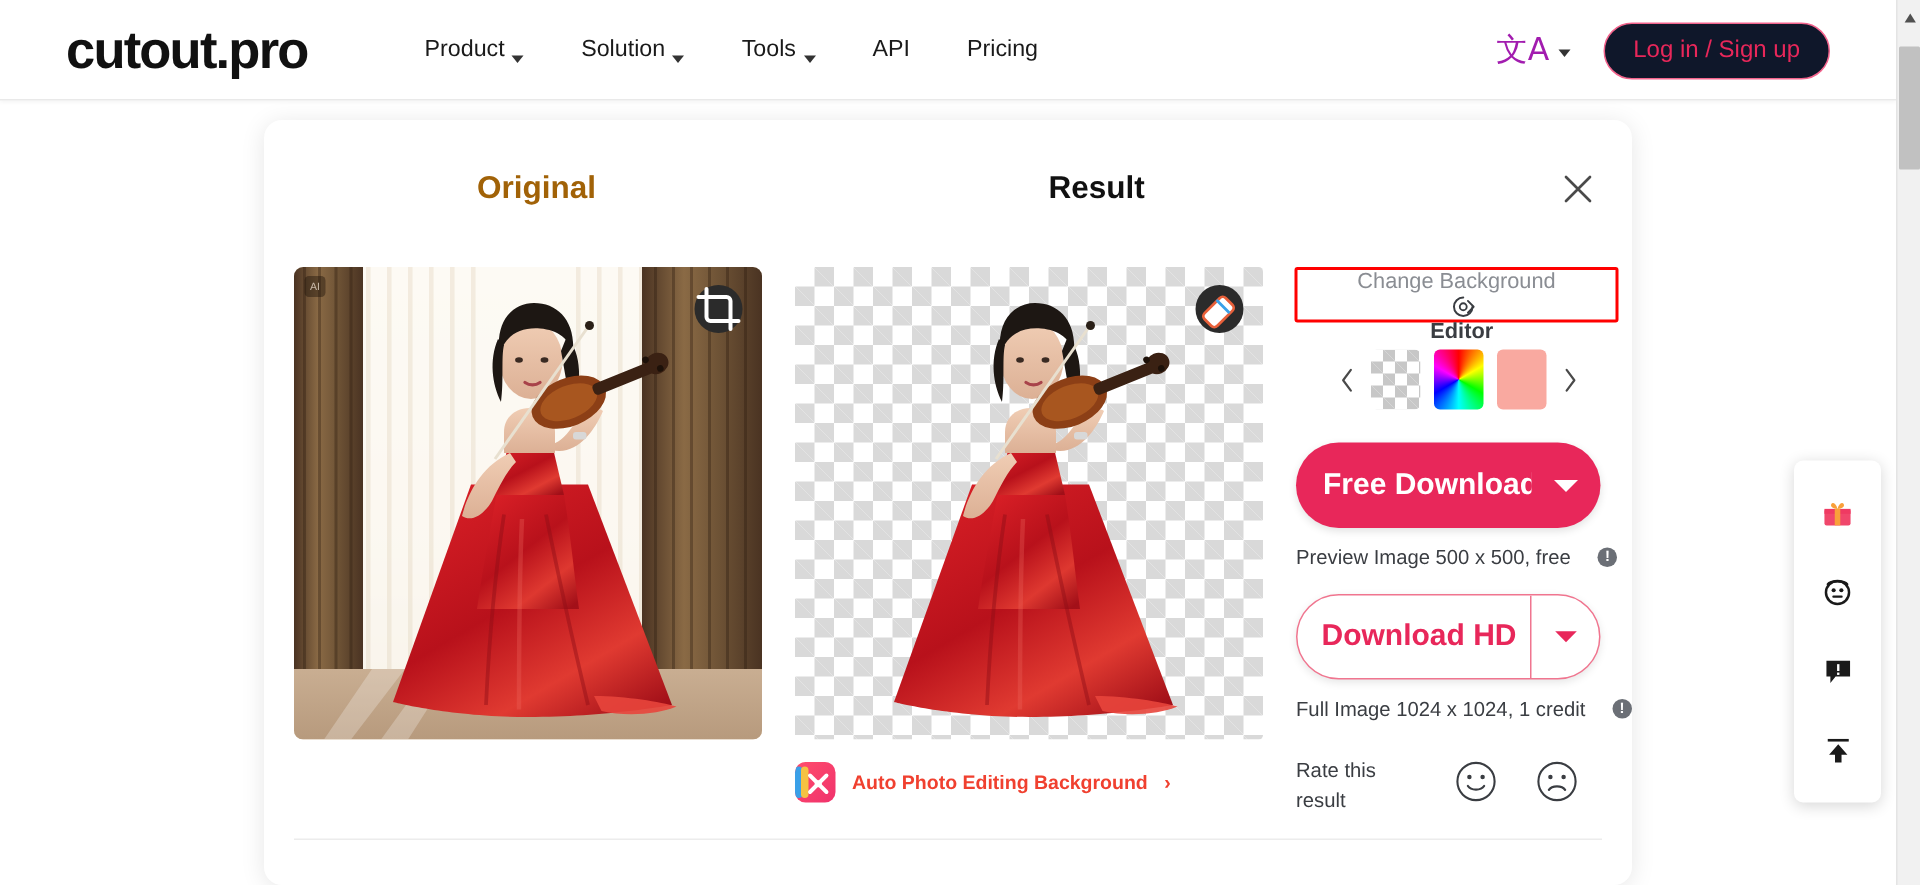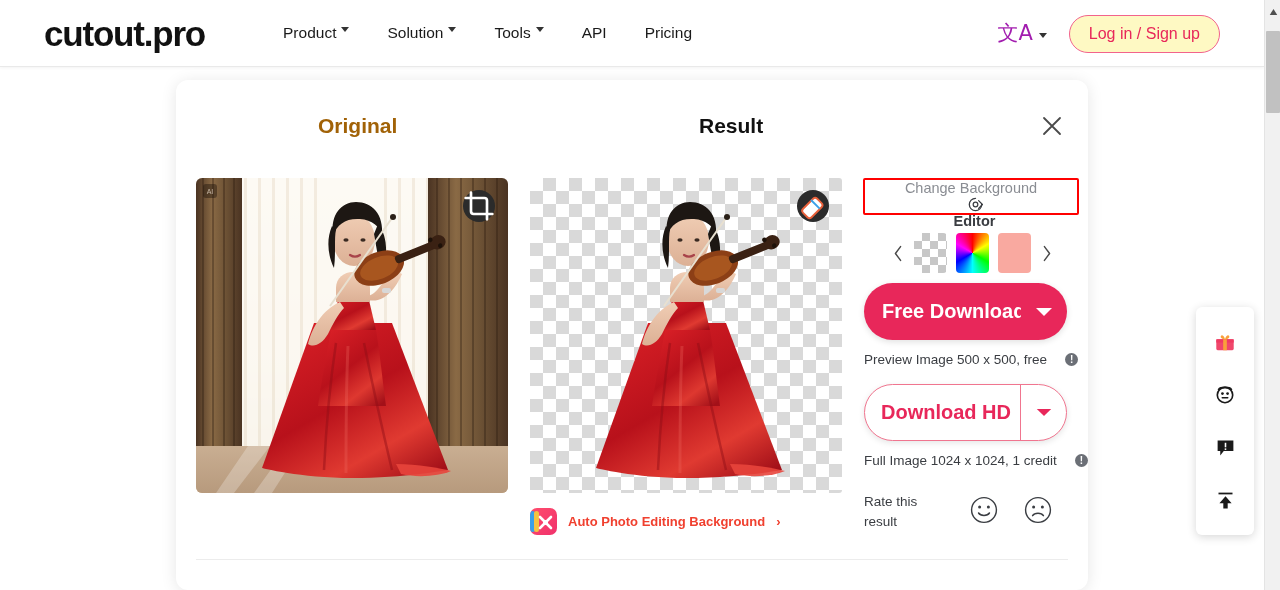--- a/index.html
+++ b/index.html
@@ -20,21 +20,21 @@
     display: flex; align-items: center;
     box-shadow: 0 1px 3px rgba(0,0,0,0.05);
   }
   .logo {
     margin-left: 44px;
     font-size: 35px; font-weight: 700; letter-spacing: -1.2px;
     color: #111; line-height: 1;
   }
   .nav { display: flex; align-items: center; margin-left: 78px; gap: 38px; }
   .nav-item {
-    display: flex; align-items: flex-start; gap: 5px;
+    display: flex; align-items: flex-end; gap: 5px;
     font-size: 15.5px; color: #1a1a1a; cursor: pointer;
     white-space: nowrap;
   }
   .chev {
     width: 0; height: 0;
     border-left: 4px solid transparent;
     border-right: 4px solid transparent;
     border-top: 5px solid #333;
     margin-top: 3px;
   }
@@ -43,21 +43,21 @@
     display: flex; align-items: center; gap: 22px;
   }
   .lang { display: flex; align-items: center; gap: 6px; cursor: pointer; }
   .lang-glyph { font-size: 21px; color: #a21caf; line-height: 1; font-family: "DejaVu Sans", sans-serif; }
   .login-btn {
     border: 1.6px solid #f2638c;
     color: #e8275a;
     border-radius: 22px;
     padding: 9px 19px;
     font-size: 16px;
-    background: #fef9c3;
+    background: #0f172a;
     cursor: pointer;
     white-space: nowrap;
   }
 
   
   .card {
     position: absolute; left: 176px; top: 80px;
     width: 912px; height: 510px;
     background: #fff;
     border-radius: 12px;
@@ -143,21 +143,21 @@
       linear-gradient(45deg, #c7c7c7 25%, transparent 25%, transparent 75%, #c7c7c7 75%);
     background-size: 16px 16px;
     background-position: 0 0, 8px 8px;
   }
   .sw-rainbow {
     background: conic-gradient(#ff0000,#ffff00,#00ff00,#00ffff,#0000ff,#ff00ff,#ff0000);
   }
   .sw-salmon { background: #f9a9a0; }
 
   .btn-free {
-    margin-top: 10px;
+    margin-top: 22px;
     width: 203px; height: 57px;
     background: #e8275a;
     border-radius: 29px;
     display: flex; align-items: center;
     cursor: pointer;
     box-shadow: 0 2px 6px rgba(0,0,0,0.12);
     overflow: hidden;
   }
   .btn-free-label {
     flex: 1; padding-left: 18px;

